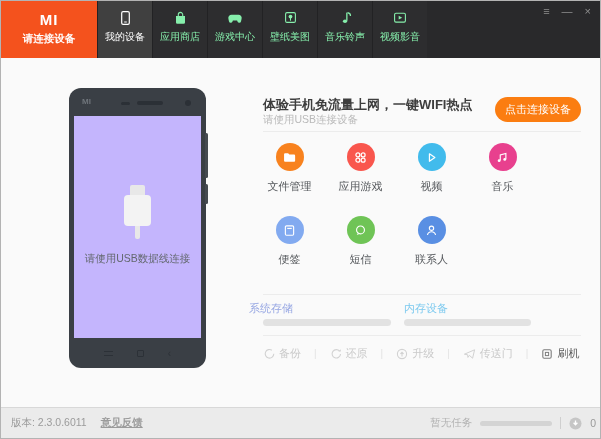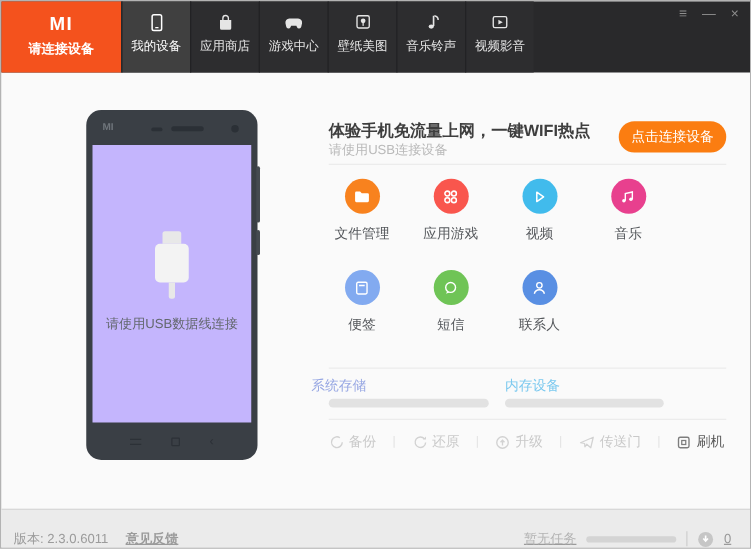--- a/index.html
+++ b/index.html
@@ -6,21 +6,21 @@
   body { background:#ffffff; font-family:"Liberation Sans","DejaVu Sans",sans-serif; }
   .window { position:relative; width:601px; height:439px; background:#fafafa;
             border:1px solid #b3b3b3; overflow:hidden; }
 
   
   .topbar { position:absolute; top:0; left:0; right:0; height:57px; background:#29292b; display:flex; }
   .brand { width:96px; height:57px; color:#fff; text-align:center; flex:0 0 auto; }
   .brand-logo { font-size:15px; font-weight:bold; letter-spacing:1px; padding-top:10px; }
   .brand-status { font-size:10.5px; margin-top:4px; font-weight:bold; }
   .tab { width:55px; height:57px; display:flex; flex-direction:column; align-items:center;
-         color:#e5e5e5; background:#2d2d2f; border-left:1px solid #222224; cursor:default; }
+         color:#86efac; background:#2d2d2f; border-left:1px solid #222224; cursor:default; }
   .tab.active { background:#404040; color:#ffffff; }
   .tab:last-of-type { border-right:1px solid #222224; }
   .tab .ticon { margin-top:9px; height:16px; }
   .tab .tlabel { font-size:10px; margin-top:4px; white-space:nowrap; }
   .win-controls { position:absolute; top:5px; right:9px; display:flex; gap:12px;
                   color:#8f8f8f; font-size:11px; line-height:11px; }
   .win-controls span { cursor:default; }
 
   
   .phone { position:absolute; left:68px; top:87px; width:137px; height:280px;
@@ -68,24 +68,24 @@
   .tools { position:absolute; left:262px; top:345px; display:flex; align-items:center; gap:13px;
            font-size:11px; color:#c9c9c9; }
   .tool { display:flex; align-items:center; gap:4px; cursor:pointer; white-space:nowrap; }
   .tool svg { display:block; }
   .tool.enabled { color:#5a5a5a;align-items:center; }
   .tsep { color:#e3e3e3; font-size:10px; }
 
   
   .statusbar { position:absolute; left:0; right:0; bottom:0; height:31px; background:#ebebeb;
                border-top:1px solid #d8d8d8; font-size:10.5px; color:#9b9b9b;
-               display:flex; align-items:flex-end; }
+               display:flex; align-items:center; }
   .sb-left { display:flex; align-items:center; gap:14px; margin-left:10px; }
   .sb-feedback { text-decoration:underline; cursor:pointer;font-weight:bold; }
-  .sb-right { display:flex; align-items:center; gap:8px; margin-left:auto; margin-right:15px;text-decoration:underline; }
+  .sb-right { display:flex; align-items:center; gap:8px; margin-left:auto; margin-right:4px; }
   .sb-task { color:#b3b3b3; }
   .sb-bar { width:72px; height:5px; background:#d4d4d4; border-radius:3px; }
   .sb-div { width:1px; height:12px; background:#cfcfcf; }
   .sb-count { color:#999; }
 </style>
 </head>
 <body>
 
 <div class="window">
 

